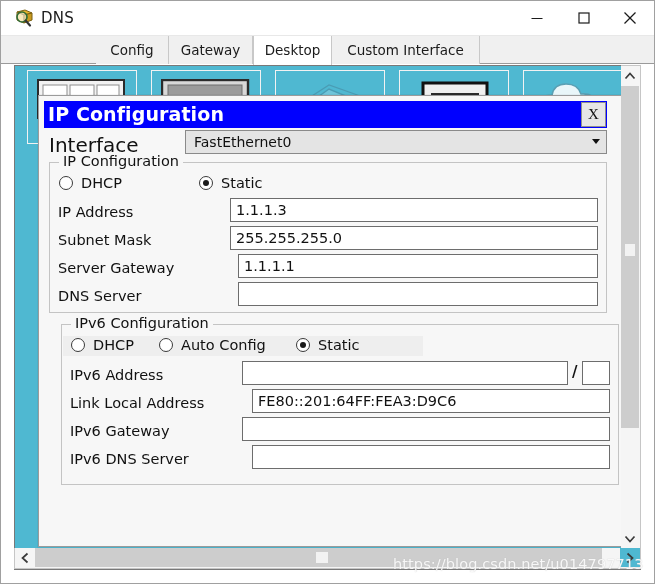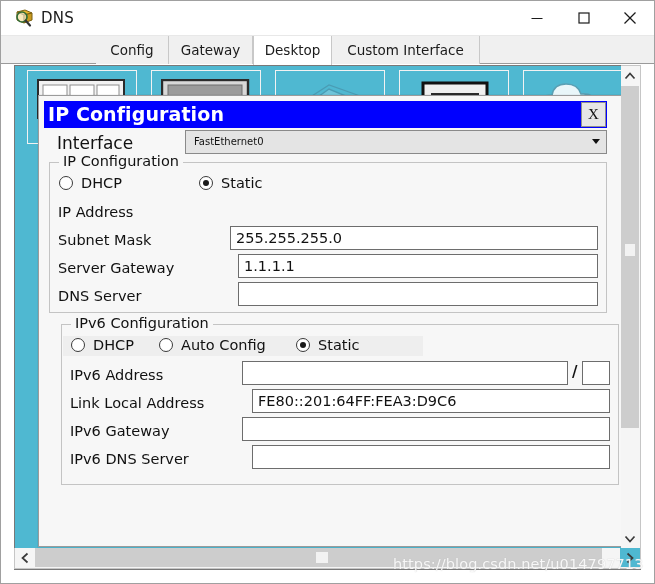--- a/index.html
+++ b/index.html
@@ -127,32 +127,32 @@
     background: #e6e6e6;
     border: 1px solid #8f8f8f;
     font-size: 15px; color: #101010;
     line-height: 23px; text-align: center;
     cursor: default;
     font-family: "Liberation Serif", serif;
   }
 
   
   #interface-label {
-    position: absolute; left: 18px; top: 37px;
-    font-size: 17px; color: #111;
+    position: absolute; left: 10px; top: 37px;
+    font-size: 20px; color: #111;
   }
   #interface-select {
     position: absolute; left: 146px; top: 34px;
     width: 422px; height: 24px;
     background: #e4e4e4;
     border: 1px solid #8a8a8a;
   }
   #interface-value {
     position: absolute; left: 8px; top: 0;
-    font-size: 10px; color: #111;
+    font-size: 14px; color: #111;
     line-height: 22px;
   }
   #interface-arrow {
     position: absolute; right: 6px; top: 8px;
     width: 0; height: 0;
     border-left: 4px solid transparent;
     border-right: 4px solid transparent;
     border-top: 5px solid #111;
   }
 
@@ -389,20 +389,23 @@
               <span class="radio-mark"></span>
               <span class="radio-text">DHCP</span>
             </div>
             <div class="radio-opt" style="left:148px;">
               <span class="radio-mark on"></span>
               <span class="radio-text">Static</span>
             </div>
           </div>
 
           <span class="field-label" style="left:8px;top:40px;">IP Address</span>
+          <div class="field-input" style="left:180px;top:35px;width:368px;">
+            <span>1.1.1.3</span>
+          </div>
 
           <span class="field-label" style="left:8px;top:68px;">Subnet Mask</span>
           <div class="field-input" style="left:180px;top:63px;width:368px;">
             <span>255.255.255.0</span>
           </div>
 
           <span class="field-label" style="left:8px;top:96px;">Server Gateway</span>
           <div class="field-input" style="left:188px;top:91px;width:360px;">
             <span>1.1.1.1</span>
           </div>

